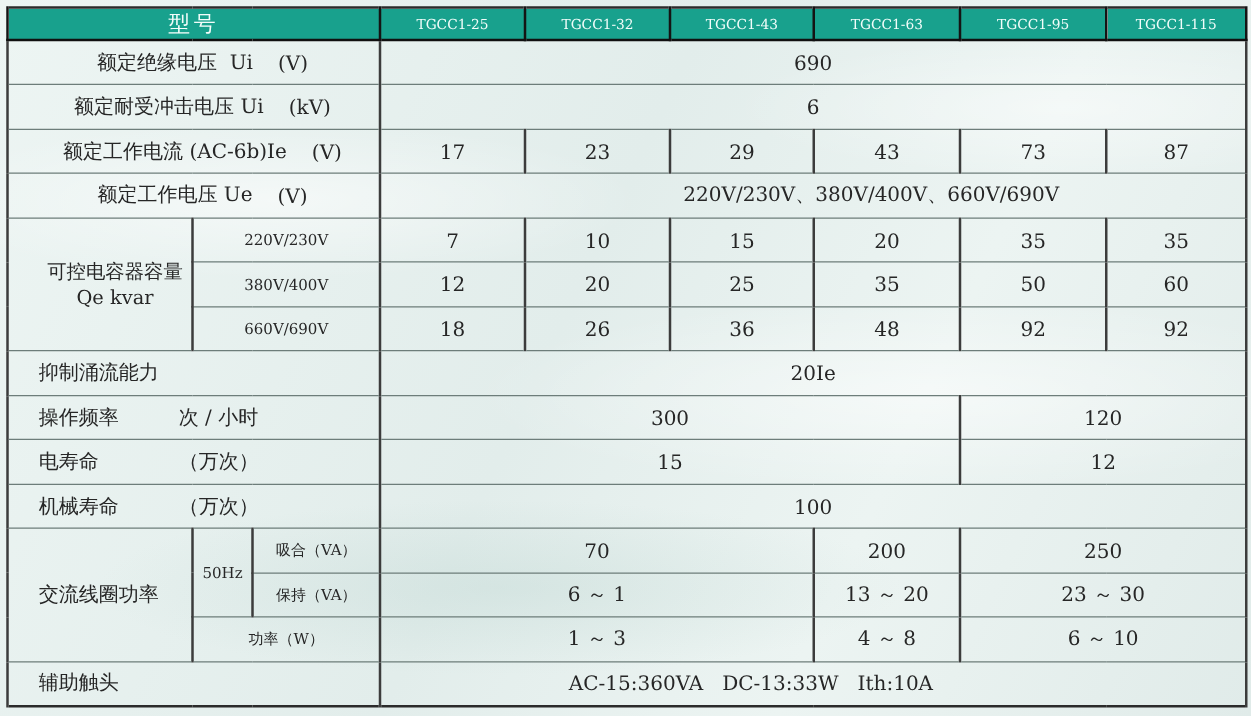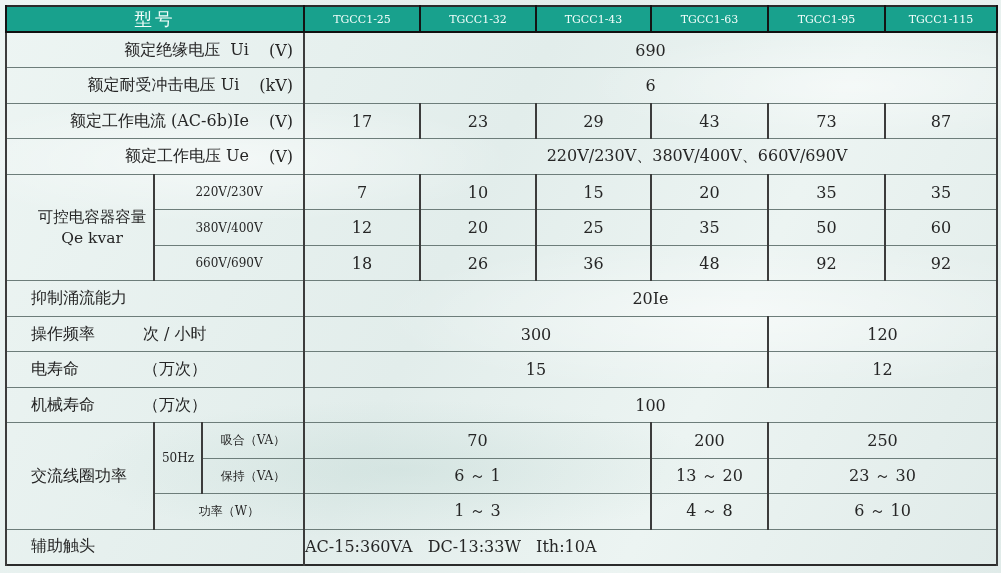--- a/index.html
+++ b/index.html
@@ -46,27 +46,27 @@
     color:var(--header-text);
     border-color:#141414;
     border-bottom:2px solid #101010;
     font-size:11px;
   }
   tr.hdr td.model-title{letter-spacing:3px;font-size:17.5px;}
   tr{height:35px;}
   tr.hdr{height:20px;}
   .lbl{text-align:left;}
   .lbl .pad{display:flex;align-items:center;padding:0 10px 0 24px;}
-  .lbl .between{justify-content:flex-end;gap:20px;}
+  .lbl .between{justify-content:center;gap:20px;}
   .lbl .fixedcol .l{display:inline-block;width:112px;}
   .ws{white-space:pre;}
   .twoline{text-align:left;padding-left:24px;line-height:1.35;font-size:15.5px;}
   .twoline span{display:block;text-align:center;}
   .val-left{text-align:center;padding-left:93px;}
-  .aux-left{text-align:left;white-space:pre;}
+  .aux-left{text-align:left;padding-left:150px;white-space:pre;}
   .sub{font-size:12px;}
 </style>
 </head>
 <body>
 
 <div class="page">
   <table class="spec">
     <colgroup>
       <col style="width:148px">
         <col style="width:48px">

